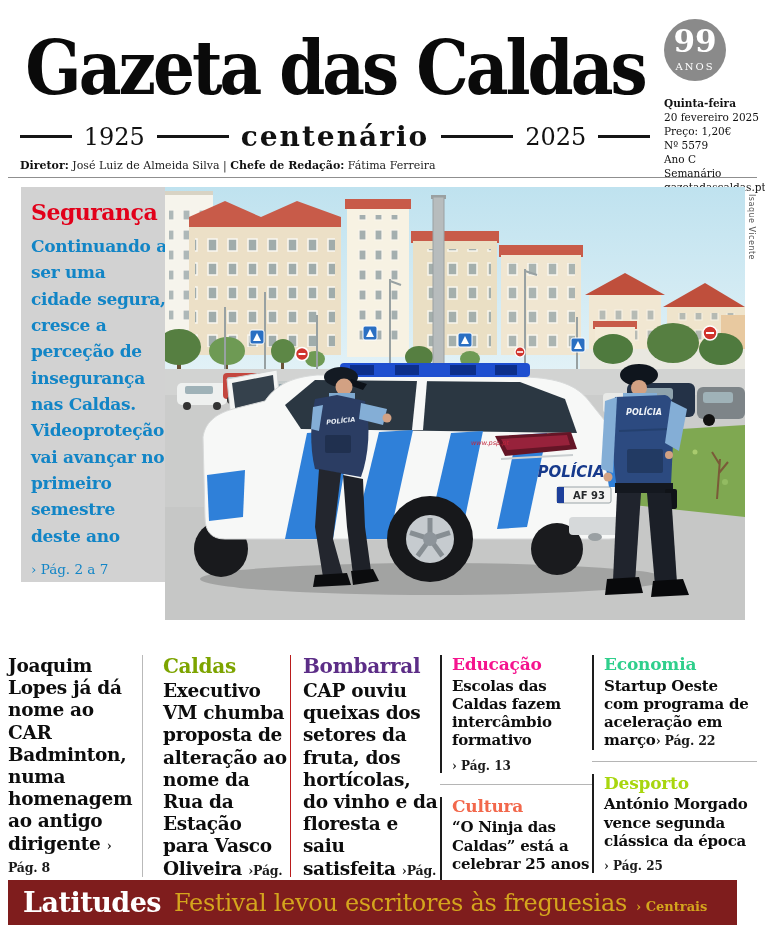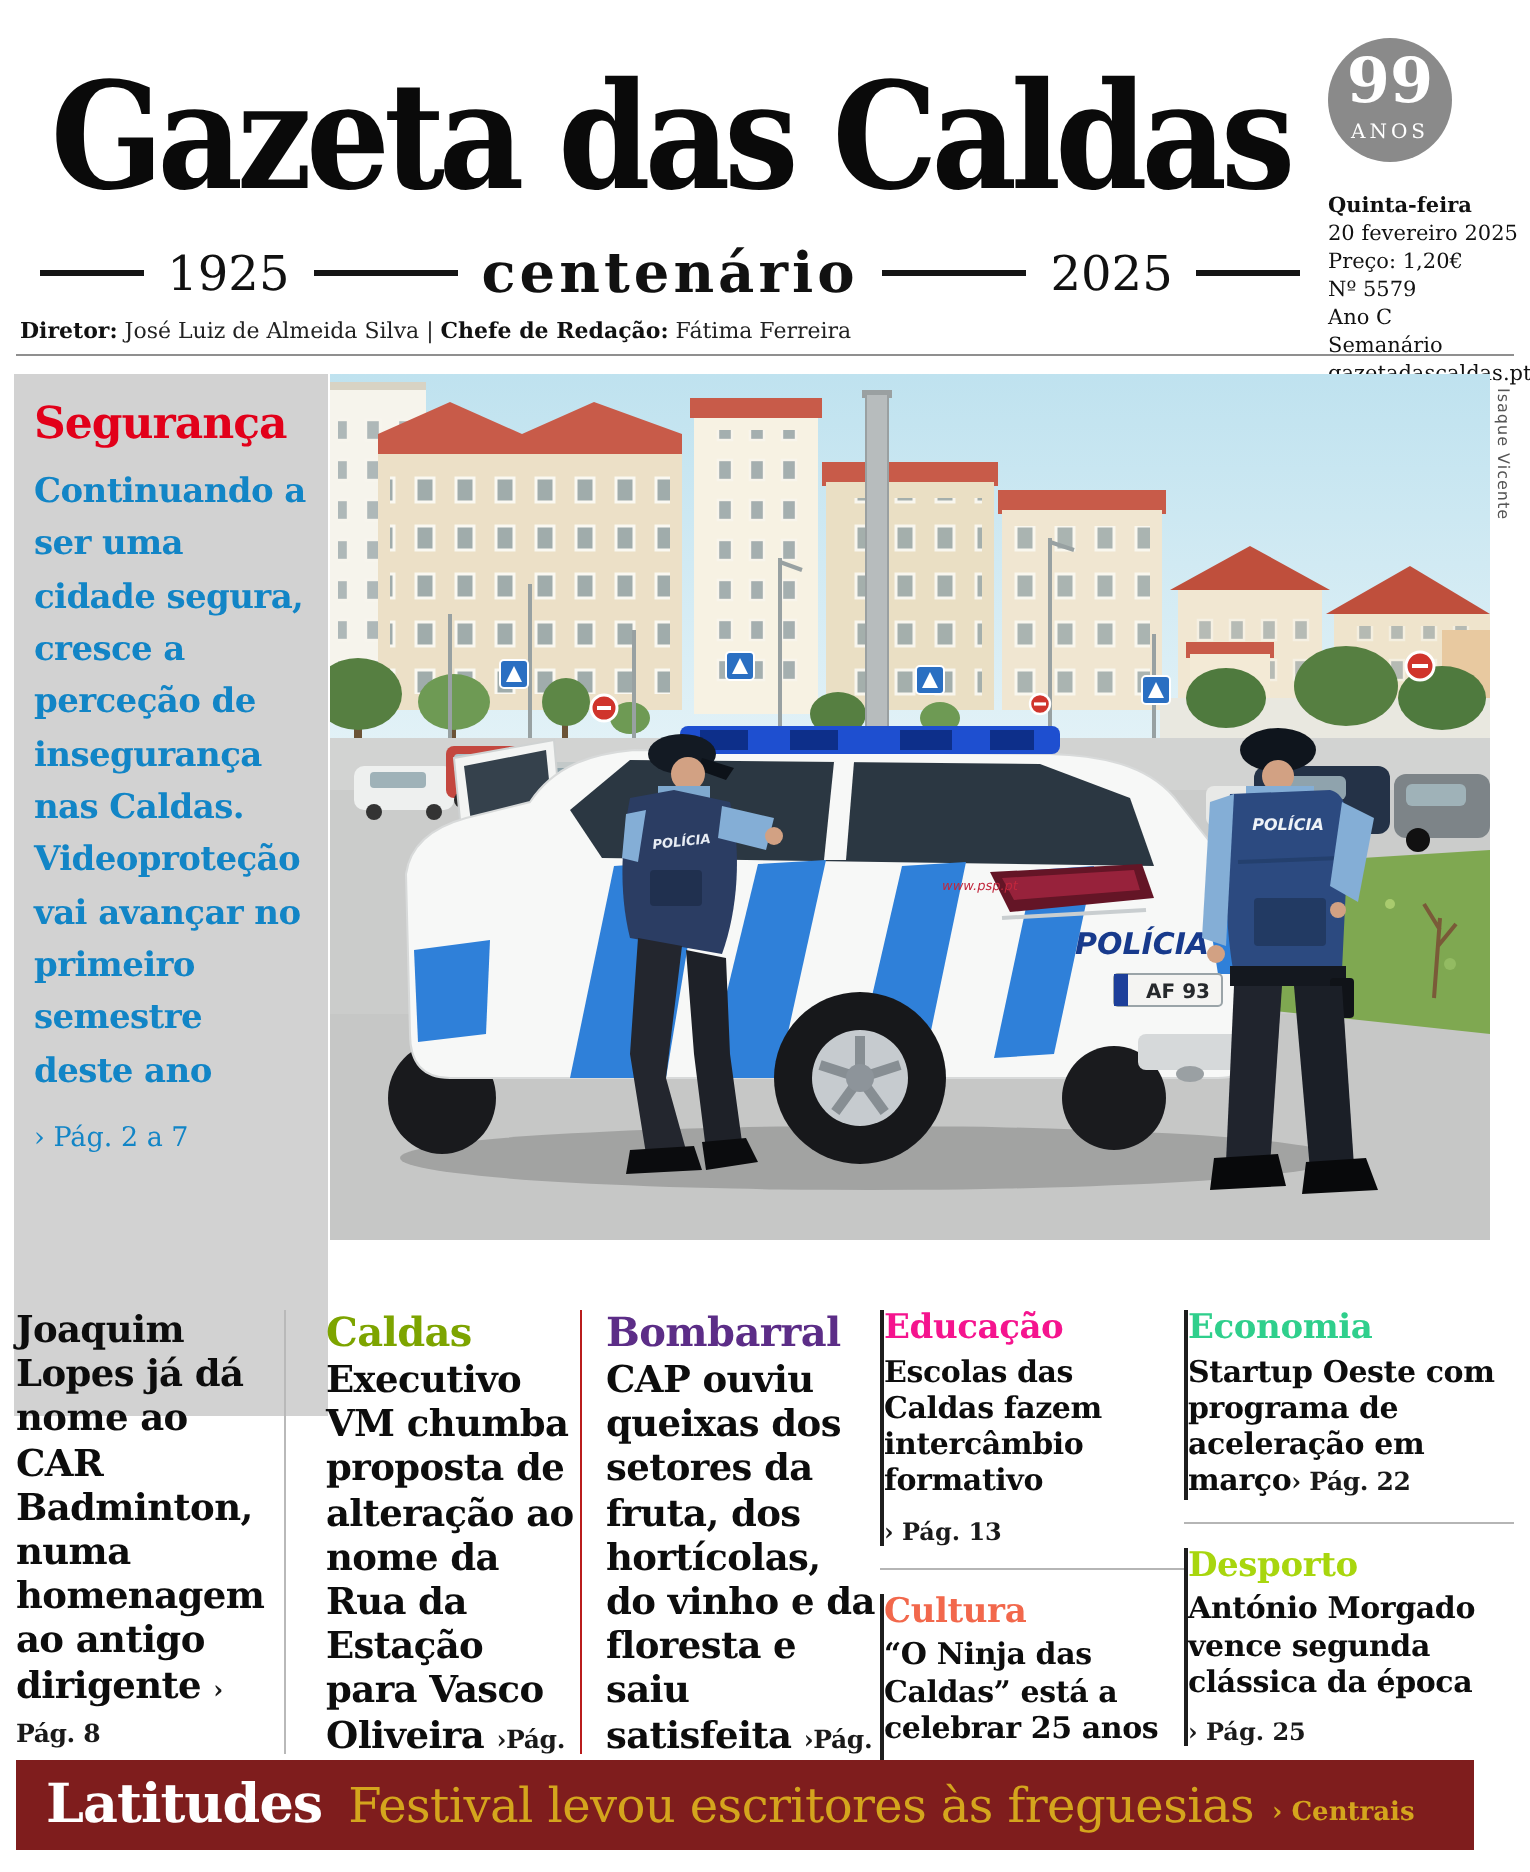--- a/index.html
+++ b/index.html
@@ -20,46 +20,46 @@
   .badge { position:absolute; left:664px; top:7px; width:62px; height:62px; border-radius:50%;
            background:#8a8a8a; color:#fff; text-align:center; }
   .badge .num { font-size:31px; font-weight:bold; line-height:36px; display:block; margin-top:4px; }
   .badge .rule { width:34px; height:1px; background:#fff; margin:0 auto; }
   .badge .lbl { font-size:10px; letter-spacing:2px; line-height:15px; display:block; }
 
   .issue-info { position:absolute; left:664px; top:84px; width:98px;
                 font-size:10.5px; line-height:14px; color:#111; }
   .issue-info div:first-child { font-weight:bold; }
 
-  .byline { position:absolute; left:10px; top:147px; font-size:11px; color:#222; }
+  .byline { position:absolute; left:20px; top:147px; font-size:11px; color:#222; }
   .byline b { color:#111; }
   .head-rule { position:absolute; left:8px; top:165px; width:749px; height:1px; background:#8f8f8f; }
 
   
-  .lead-panel { position:absolute; left:7px; top:175px; width:157px; height:521px; padding:12px 10px; }
+  .lead-panel { position:absolute; left:21px; top:175px; width:157px; height:395px; padding:12px 10px; }
   .lead-panel h2 { font-size:22px; font-weight:bold; margin-bottom:8px; letter-spacing:-0.5px; }
   .lead-panel p  { font-size:17px; font-weight:bold; line-height:1.55; letter-spacing:-0.3px; }
   .lead-ref { font-size:13.5px; font-weight:normal; margin-top:12px; }
 
   .photo-wrap { position:absolute; left:165px; top:175px; width:580px; height:433px; }
   .photo-credit { position:absolute; left:747px; top:182px; writing-mode:vertical-rl;
                   font-family:"DejaVu Sans", sans-serif; font-size:8px; color:#555; letter-spacing:0.5px; }
 
   
   .teasers { position:absolute; left:8px; top:643px; width:749px; height:222px; display:flex; }
   .col { height:100%; }
   .col1 { width:134px; }
   .col2 { width:148px; border-left:1px solid #b9b9b9; padding-left:20px; margin-left:0; }
   .col3 { width:150px; border-left:1px solid #b91c1c; padding-left:12px; }
   .col4 { width:152px; }
   .col5 { width:165px; }
   .sec-lg { font-size:20px; font-weight:bold; line-height:1.1; margin-bottom:3px; letter-spacing:-0.3px; }
   .hl-lg  { font-size:18.5px; font-weight:bold; line-height:1.2; color:#0d0d0d; letter-spacing:-0.3px; }
   .pref-inline { font-size:12.5px; font-weight:bold; color:#1a1a1a; letter-spacing:-0.2px; }
-  .story { border-left:2px solid #1d1d1d; }
+  .story { border-left:2px solid #1d1d1d; padding-left:10px; }
   .sec-sm { font-size:17px; font-weight:bold; line-height:1.15; margin-bottom:2px; letter-spacing:-0.2px; }
   .hl-sm  { font-size:15px; font-weight:bold; line-height:1.22; color:#0d0d0d; letter-spacing:-0.2px; }
   .pref-block { font-size:12px; font-weight:bold; color:#1a1a1a; margin-top:9px; }
   .story-rule { border-top:1px solid #b5b5b5; margin:11px 0 12px 0; }
 
   
   .banner { position:absolute; left:8px; top:868px; width:729px; height:45px;
             display:flex; align-items:center; }
   .banner .brand { font-size:27px; font-weight:bold; margin:0 13px 0 15px; letter-spacing:-0.5px; }
   .banner .bhl { font-size:24px; letter-spacing:-0.3px; }

